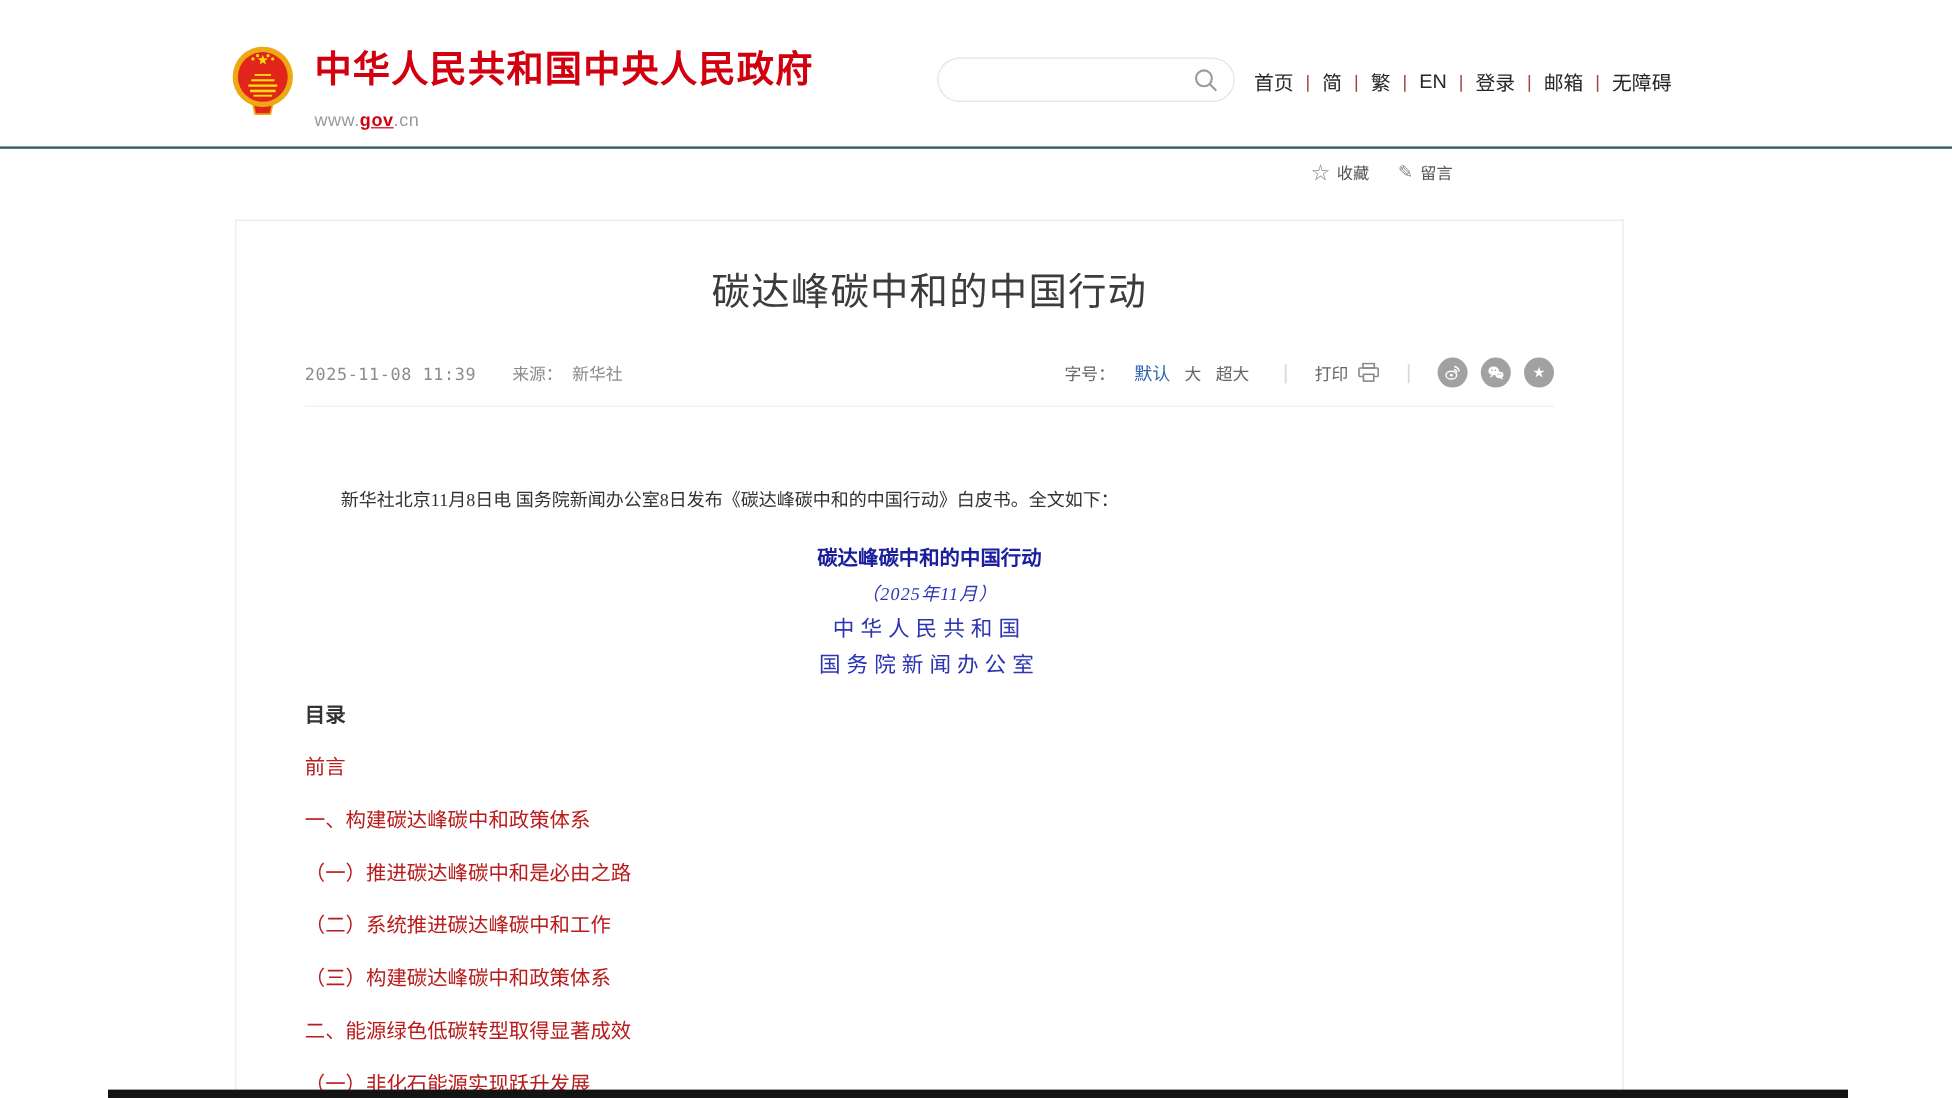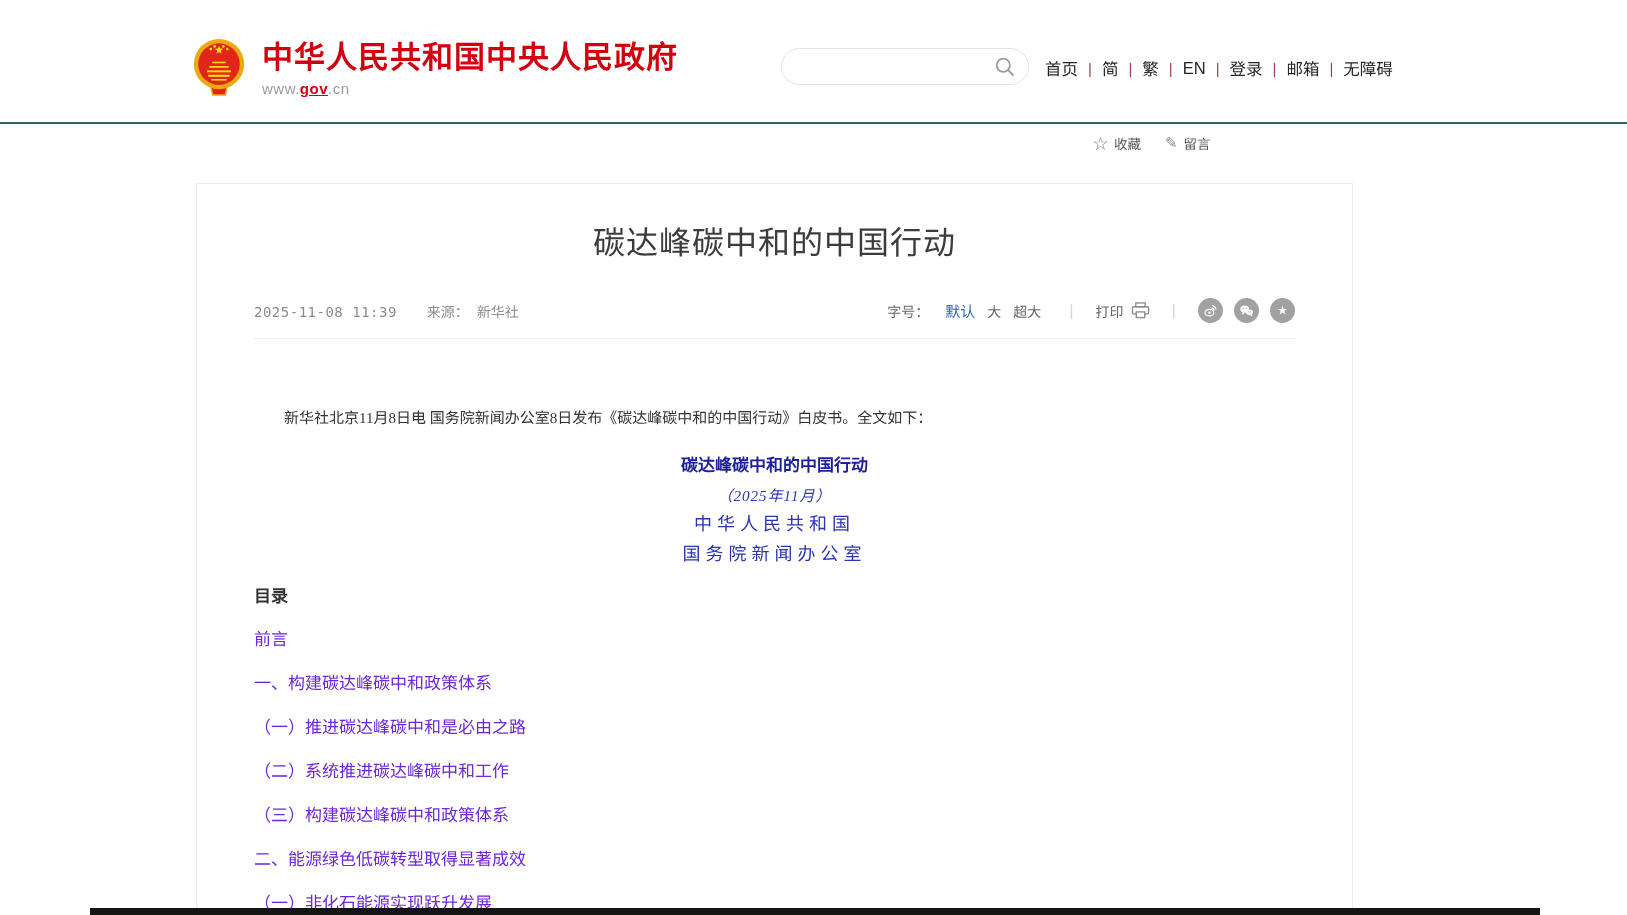--- a/index.html
+++ b/index.html
@@ -7,21 +7,21 @@
   html,body { background:#fff; }
   body { font-family:"Liberation Sans", sans-serif; width:1627px; height:915px; overflow:hidden; }
   .page { position:relative; width:1627px; height:915px; background:#ffffff; overflow:hidden; }
 
   
   .header { position:absolute; top:0; left:0; right:0; height:94px; background:#fff; }
   .logo-wrap { position:absolute; left:190px; top:36px; display:flex; align-items:flex-start; cursor:pointer; }
   .emblem { width:58px; height:62px; margin-right:14px; }
   .site-text { padding-top:6px; }
   .site-title { font-size:31px; font-weight:700; color:#d2000f; letter-spacing:1px; line-height:32px; }
-  .site-url { margin-top:6px; font-size:15px; color:#9a9a9a; letter-spacing:0.5px; }
+  .site-url { margin-top:18px; font-size:15px; color:#9a9a9a; letter-spacing:0.5px; }
   .site-url .gov { color:#d2000f; font-weight:700; text-decoration:underline; }
 
   .search-box { position:absolute; left:781px; top:48px; width:248px; height:37px;
                 border:1px solid #e4e4e4; border-radius:19px; background:#fefefe;
                 display:flex; align-items:center; padding:0 12px 0 18px; }
   .search-box input { flex:1; border:none; outline:none; background:transparent; font-size:14px; color:#333;
                       font-family:"Liberation Sans", sans-serif; }
   .search-icon { width:22px; height:22px; flex:0 0 auto; cursor:pointer; }
 
   .top-nav { position:absolute; left:1045px; top:56px; display:flex; align-items:center; font-size:16.5px; color:#262626; }
@@ -63,21 +63,21 @@
   .lead { margin:66px 57px 0; font-size:15px; line-height:26px; color:#333;
           text-indent:2em; font-family:"Liberation Serif", serif; }
 
   .doc-block { text-align:center; font-family:"Liberation Serif", serif; }
   .doc-title { margin-top:23px; font-size:17px; line-height:24px; font-weight:700; color:#1c1f9c; }
   .doc-date  { margin-top:7px; font-size:15px; line-height:22px; color:#2b35b4; letter-spacing:1px;font-style:italic; }
   .doc-org   { margin-top:6px; font-size:18px; line-height:22px; color:#2b35b4; letter-spacing:5px; }
   .doc-org.second { margin-top:8px; }
 
   .toc-heading { margin:21px 57px 0; font-size:17px; line-height:22px; font-weight:700; color:#333; }
-  .toc-item { margin:22px 57px 0; font-size:17px; line-height:22px; color:#6d28d9; }
+  .toc-item { margin:22px 57px 0; font-size:17px; line-height:22px; color:#b91c1c; }
   .toc-item.first { margin-top:21px; }
 
   .bottom-bar { position:absolute; bottom:0; left:90px; width:1450px; height:7px; background:#141414; }
 </style>
 </head>
 <body>
 
 <div class="page">
 
   <div class="header">

